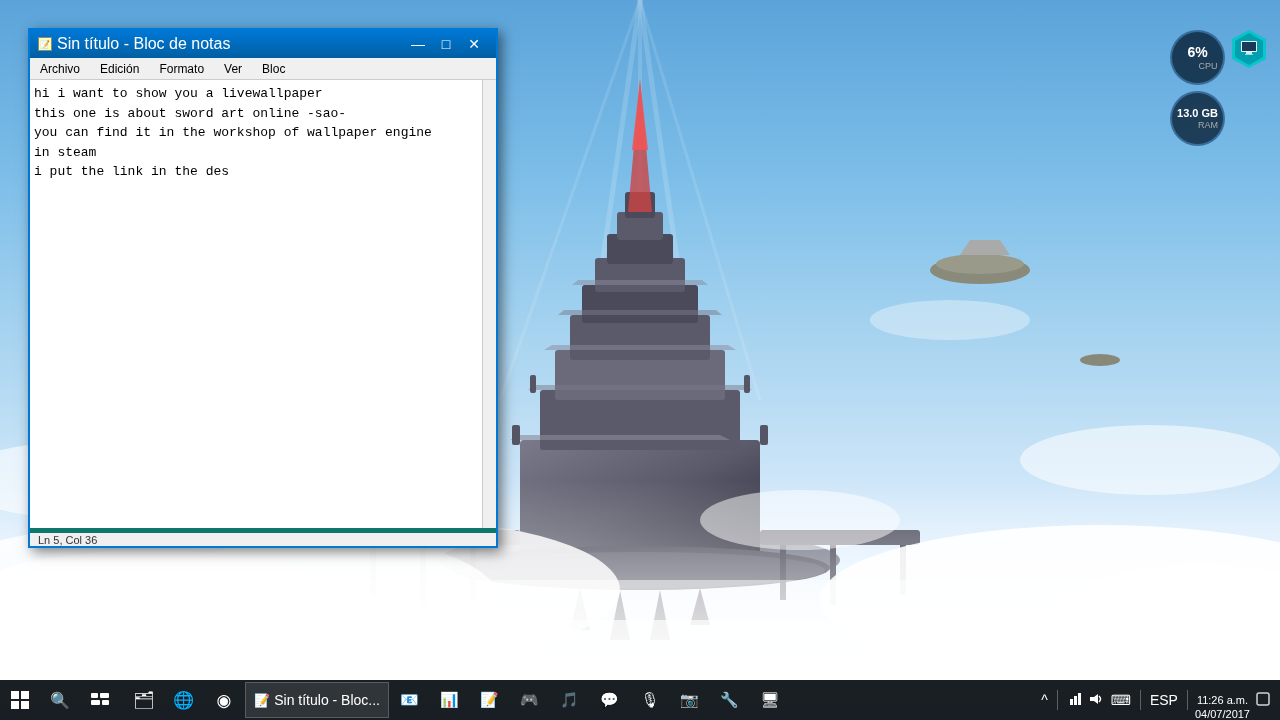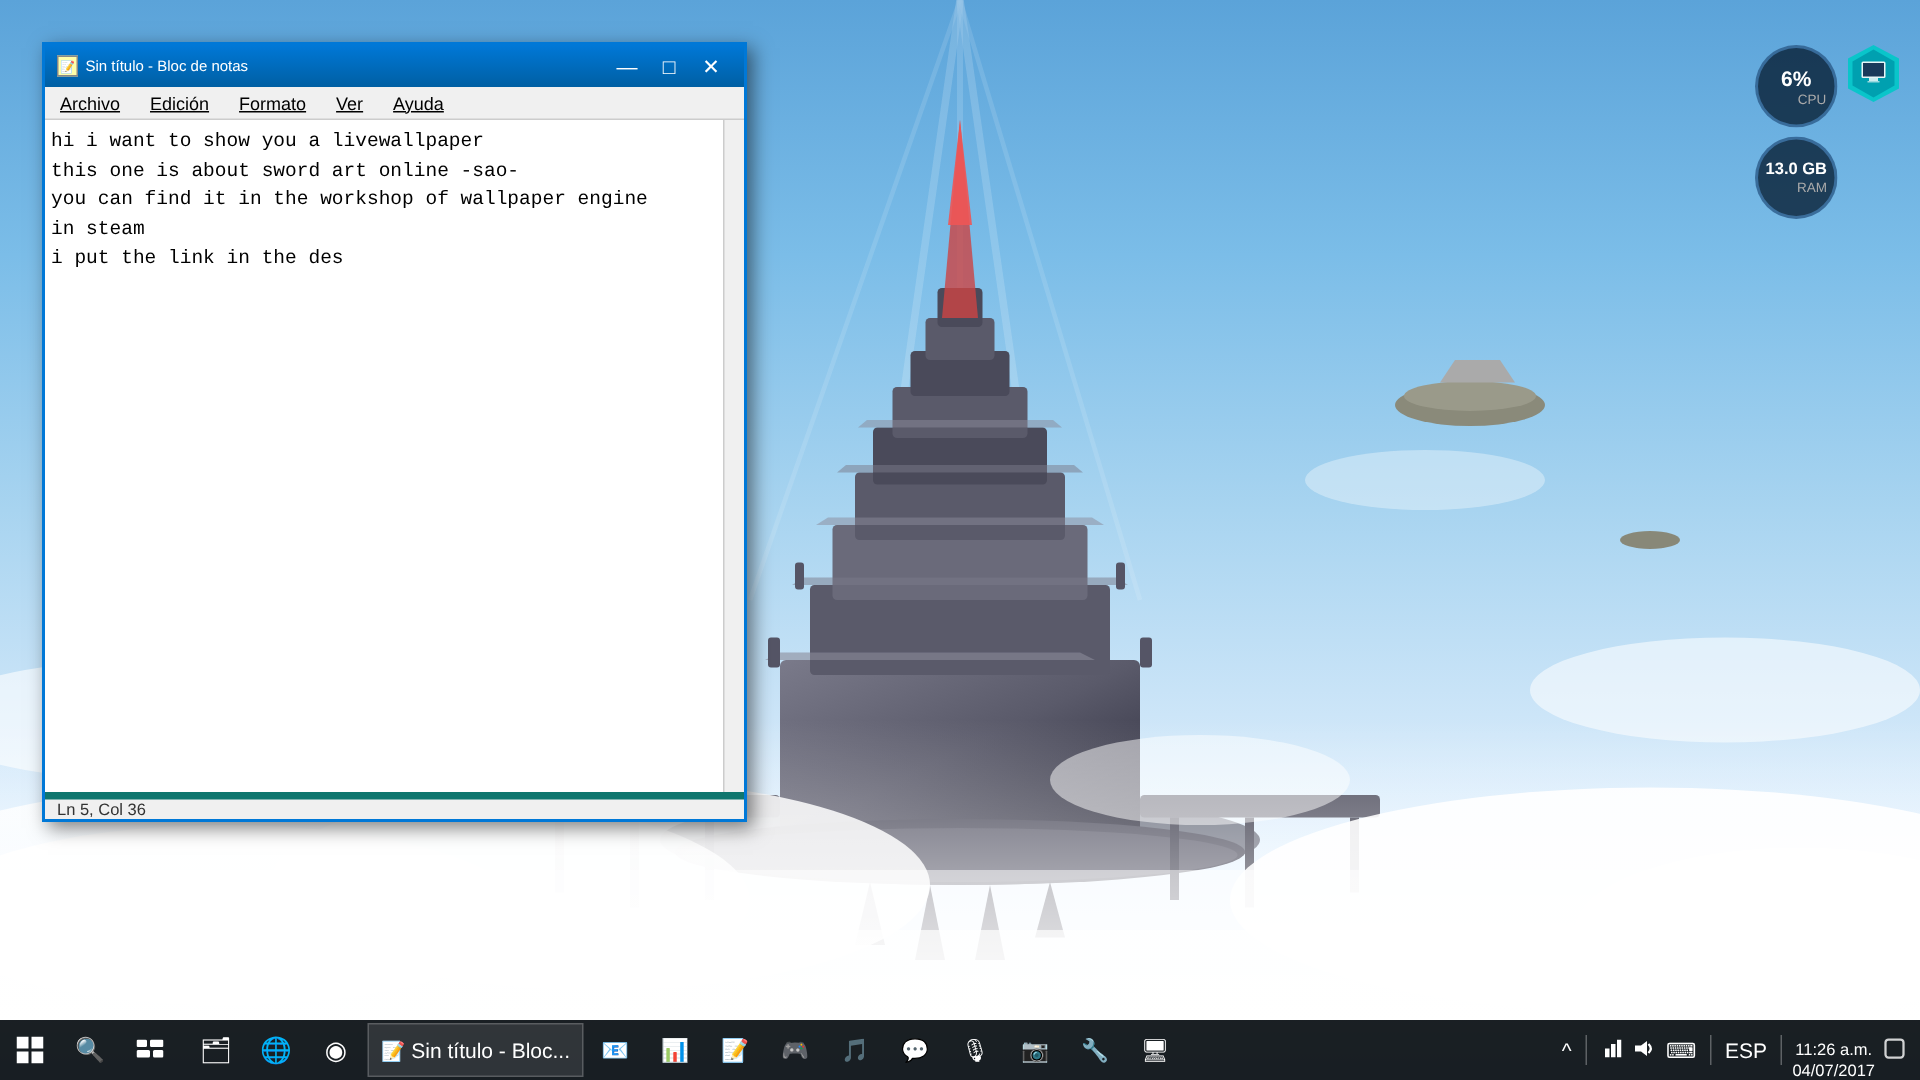--- a/index.html
+++ b/index.html
@@ -121,21 +121,21 @@
       display: flex;
       align-items: center;
       padding: 0 8px;
       color: white;
       font-size: 12px;
       user-select: none;
     }
 
     #notepad-title {
       flex: 1;
-      font-size: 10px;
+      font-size: 16px;
     }
 
     .window-btn {
       width: 28px;
       height: 28px;
       display: flex;
       align-items: center;
       justify-content: center;
       cursor: pointer;
       font-size: 14px;
@@ -148,21 +148,20 @@
       display: flex;
       height: 22px;
     }
 
     .menu-item {
       padding: 2px 10px;
       font-size: 12px;
       cursor: pointer;
       display: flex;
       align-items: center;
-      text-decoration: underline;
     }
 
     #notepad-content {
       flex: 1;
       background: #ef4444;
       position: relative;
       overflow: hidden;
     }
 
     #notepad-textarea {
@@ -424,21 +423,21 @@
     <div class="window-btn">—</div>
     <div class="window-btn">□</div>
     <div class="window-btn" id="close-btn">✕</div>
   </div>
 
   <div id="notepad-menu">
     <div class="menu-item">Archivo</div>
     <div class="menu-item">Edición</div>
     <div class="menu-item">Formato</div>
     <div class="menu-item">Ver</div>
-    <div class="menu-item">Ayuda</div>
+    <div class="menu-item">Bloc</div>
   </div>
 
   <div id="notepad-content">
     <textarea id="notepad-textarea" spellcheck="false" style="">hi i want to show you a livewallpaper
 this one is about sword art online -sao-
 you can find it in the workshop of wallpaper engine
 in steam
 i put the link in the des</textarea>
     <div id="notepad-scrollbar"></div>
   </div>

